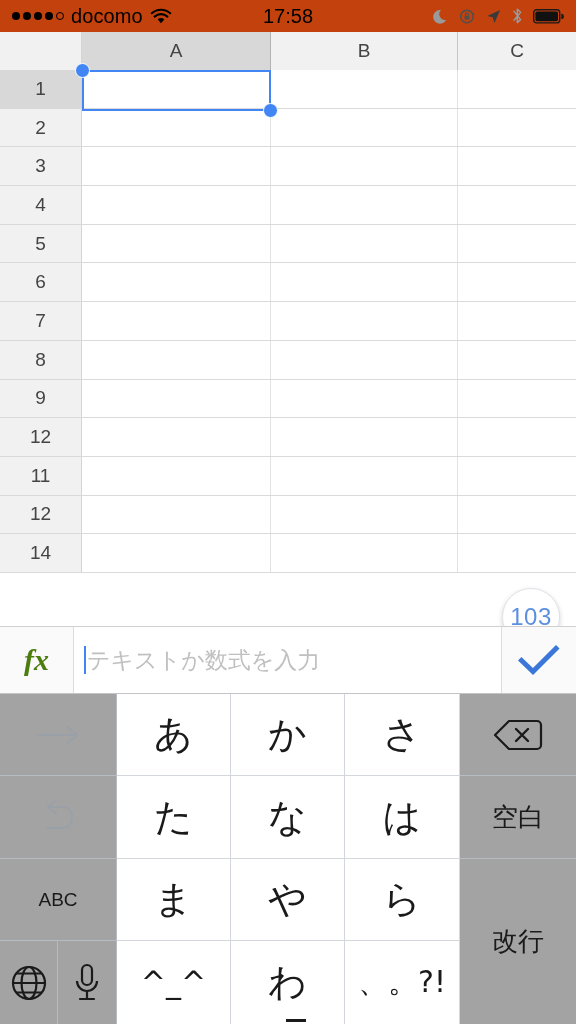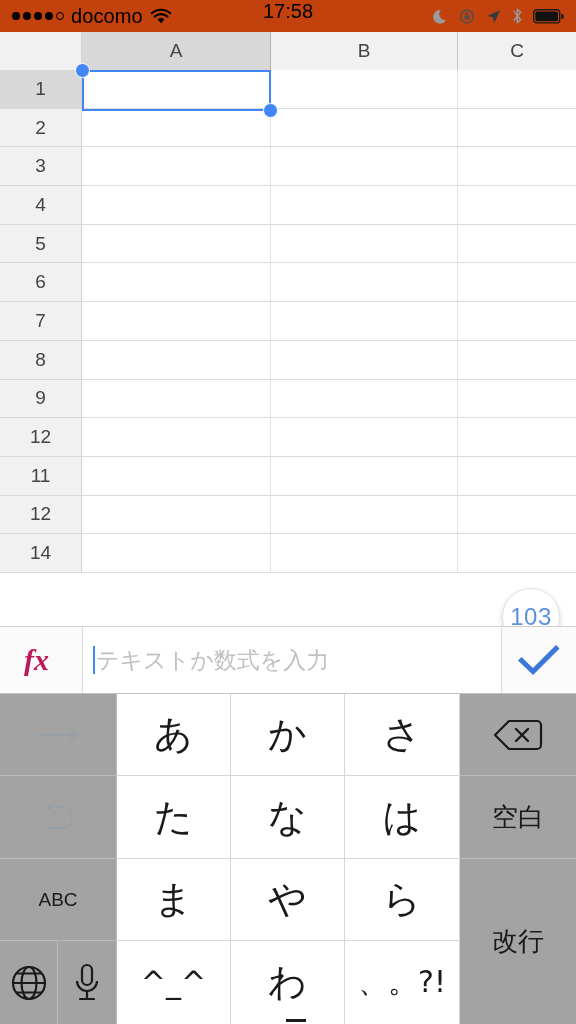--- a/index.html
+++ b/index.html
@@ -22,21 +22,21 @@
     font-size: 20px;
     color: #000;
   }
   .sb-left { display: flex; align-items: center; gap: 7px; flex: 0 0 auto; }
   .sig-dots { display: flex; align-items: center; gap: 3px; }
   .dot { width: 8px; height: 8px; border-radius: 50%; background: #000; }
   .dot.hollow { background: transparent; border: 1.3px solid #000; width: 8px; height: 8px; }
   .carrier { font-size: 20px; letter-spacing: 0.1px; }
   .sb-center {
     position: absolute; left: 0; right: 0; top: 0; height: 32px;
-    display: flex; justify-content: center;
+    display: flex; align-items: center; justify-content: center;
     font-size: 20px; font-weight: 500; pointer-events: none;
   }
   .sb-right {
     margin-left: auto; display: flex; align-items: center; gap: 9px;
     position: relative; z-index: 2;
   }
   .icn { display: block; }
 
   
   .sheet {
@@ -122,31 +122,30 @@
     display: flex; align-items: stretch;
   }
   .fx-box {
     width: 73px; flex: 0 0 73px;
     display: flex; align-items: center; justify-content: center;
     background: #fafafa;
   }
   .fx-glyph {
     font-family: "Liberation Serif", "DejaVu Serif", serif;
     font-style: italic; font-weight: 700;
-    font-size: 30px; color: #be185d;
+    font-size: 30px; color: #4d7c0f;
   }
   .input-wrap {
     flex: 1 1 auto;
     background: #ffffff;
     border-left: 1px solid #dcdcdc;
     border-right: 1px solid #dcdcdc;
     display: flex; align-items: center;
     padding: 0 6px 0 10px;
     position: relative;
-    margin-left: 9px;
   }
   .caret {
     width: 2px; height: 28px; background: #4285f4;
     margin-right: 1px; flex: 0 0 2px;
   }
   .fml-input {
     border: 0; outline: 0; background: transparent;
     width: 100%; height: 100%;
     font-family: "Liberation Sans", "DejaVu Sans", sans-serif;
     font-size: 23px; color: #222;

